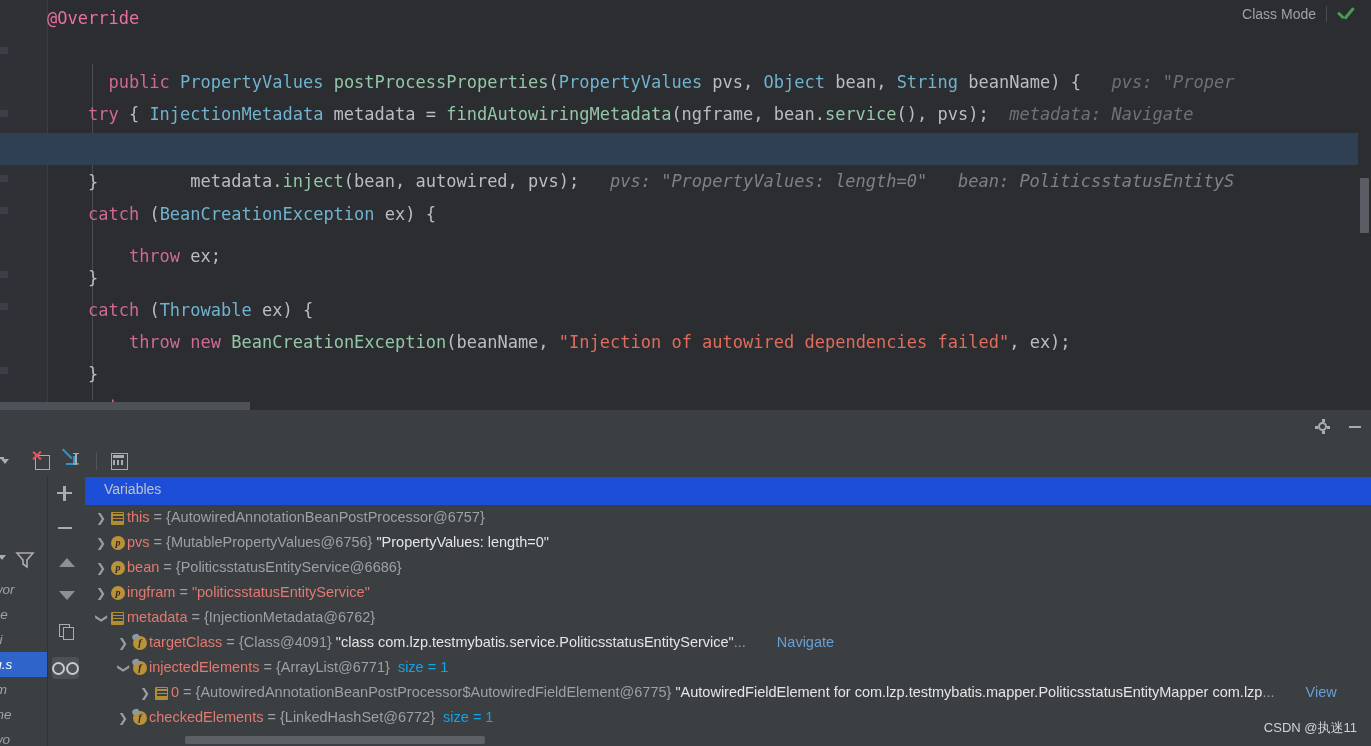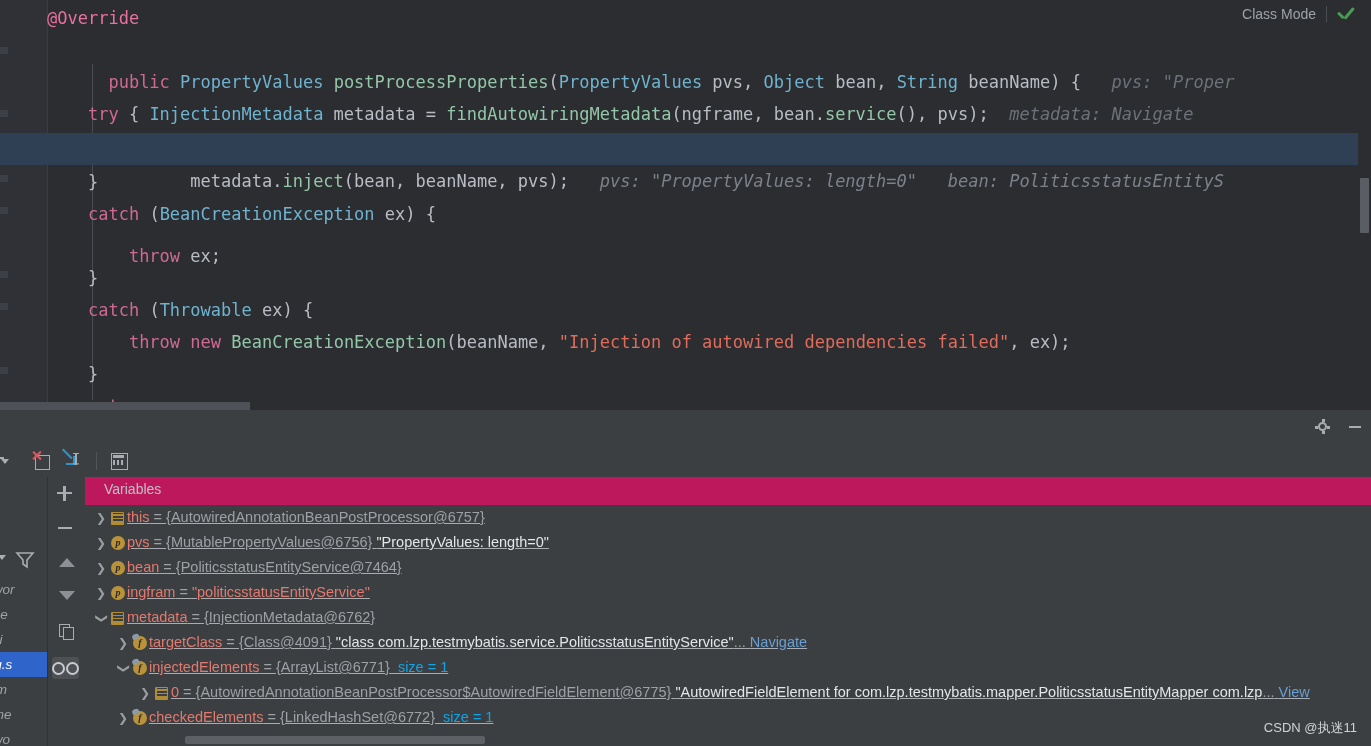--- a/index.html
+++ b/index.html
@@ -112,43 +112,43 @@
   .plus-h{position:absolute;left:3px;top:10px;width:15px;height:2.2px;background:#a9acb0;}
   .plus-v{position:absolute;left:9.4px;top:3.6px;width:2.2px;height:15px;background:#a9acb0;}
   .tri-up{width:0;height:0;border-left:8px solid transparent;border-right:8px solid transparent;border-bottom:9px solid #8d9095;}
   .tri-dn{width:0;height:0;border-left:8px solid transparent;border-right:8px solid transparent;border-top:9px solid #8d9095;}
   .copyic{position:relative;width:16px;height:16px;}
   .copyic i{position:absolute;border:1.6px solid #a9acb0;display:block;}
   .glasses{width:28px;height:22px;background:#4e5154;border-radius:3px;display:flex;align-items:center;justify-content:center;gap:1px;}
   .glasses b{width:9px;height:9px;border:2px solid #c8cbd0;border-radius:50%;display:block;}
 
   
-  .vars-tabbar{position:absolute;left:85px;top:67px;width:1286px;height:28px;background:#be185d;
+  .vars-tabbar{position:absolute;left:85px;top:67px;width:1286px;height:28px;background:#1d4ed8;
                border-bottom:1px solid #323232;}
   .vars-tab{position:absolute;left:19px;top:4px;font-size:14px;color:#bfc2c7;}
   .vars-body{position:absolute;left:85px;top:95px;width:1286px;height:241px;background:#3c3f41;overflow:hidden;}
 
-  .vrow{position:relative;height:25px;line-height:25px;font-size:14.5px;white-space:nowrap;color:#a9acb0;text-decoration:underline;}
+  .vrow{position:relative;height:25px;line-height:25px;font-size:14.5px;white-space:nowrap;color:#a9acb0;}
   .tw{display:inline-block;width:16px;text-align:center;color:#9a9da2;font-size:12px;vertical-align:middle;}
   .vicon{display:inline-block;width:18px;vertical-align:middle;position:relative;height:25px;}
   .ico-list{position:absolute;left:2px;top:6px;width:13px;height:13px;background:#b08c36;border-radius:1px;}
   .ico-list:after{content:"";position:absolute;left:1.5px;top:1.5px;right:1.5px;bottom:1.5px;
     background:repeating-linear-gradient(to bottom,#3c3f41 0 1.5px,transparent 1.5px 3.2px);}
   .ico-circ{position:absolute;left:2px;top:5px;width:14px;height:14px;border-radius:50%;
     background:#b9923a;color:#2b2b2b;font-size:10px;font-weight:bold;line-height:14px;text-align:center;
     font-family:"Liberation Serif",serif;}
   .ico-circ.fld:before{content:"";position:absolute;left:-1px;top:-2px;width:7px;height:5px;
     background:#8a9ba8;border-radius:50% 50% 0 0;transform:rotate(-25deg);}
   .vname{color:#e3796f;}
   .veq{color:#9da0a5;}
   .vtype{color:#9da0a5;}
   .vstr{color:#e3e5e8;}
   .vstr-red{color:#e3796f;}
   .vsize{color:#0ea5e9;}
-  .vlink{color:#689fd4;}
+  .vlink{color:#689fd4;margin-left:27px;}
   .vellipsis{color:#9da0a5;}
   .indent1{display:inline-block;width:22px;}
   .indent2{display:inline-block;width:44px;}
 
   .vars-hscroll{position:absolute;left:100px;bottom:2px;width:300px;height:8px;background:#5d6064;border-radius:2px;}
 
   
   .watermark{position:absolute;right:14px;bottom:9px;font-size:13px;color:#cfd2d6;}
 </style>
 </head>
@@ -177,21 +177,21 @@
       <span class="k">public</span><span class="p"> </span><span class="t">PropertyValues</span><span class="p"> </span><span class="m">postProcessProperties</span><span class="p">(</span><span class="t">PropertyValues</span><span class="p"> pvs, </span><span class="t">Object</span><span class="p"> bean, </span><span class="t">String</span><span class="p"> beanName) {</span><span class="hint">   </span><span class="hint">pvs: "Proper</span>
     </div>
 
     <div class="cl" style="top:66px">
       <span class="p">    </span><span class="t">InjectionMetadata</span><span class="p"> metadata = </span><span class="m">findAutowiringMetadata</span><span class="p">(ngframe, bean.</span><span class="m">service</span><span class="p">(), pvs);</span><span class="hint">  </span><span class="hint">metadata: Navigate</span>
     </div>
 
     <div class="cl" style="top:98px"><span class="p">    </span><span class="k">try</span><span class="p"> {</span></div>
 
     <div class="cl" style="top:133px">
-      <span class="p">        metadata.</span><span class="m">inject</span><span class="p">(bean, beanName, pvs);</span><span class="hintv">   </span><span class="hintv">pvs: "PropertyValues: length=0"</span><span class="hintv">   </span><span class="hintv">bean: PoliticsstatusEntityS</span>
+      <span class="p">        metadata.</span><span class="m">inject</span><span class="p">(bean, autowired, pvs);</span><span class="hintv">   </span><span class="hintv">pvs: "PropertyValues: length=0"</span><span class="hintv">   </span><span class="hintv">bean: PoliticsstatusEntityS</span>
     </div>
 
     <div class="cl" style="top:166px"><span class="p">    }</span></div>
 
     <div class="cl" style="top:198px"><span class="p">    </span><span class="k">catch</span><span class="p"> (</span><span class="t">BeanCreationException</span><span class="p"> ex) {</span></div>
 
     <div class="cl" style="top:240px"><span class="p">        </span><span class="k">throw</span><span class="p"> ex;</span></div>
 
     <div class="cl" style="top:262px"><span class="p">    }</span></div>
 
@@ -324,21 +324,21 @@
 
     <div class="vrow" style="padding-left:8px">
       <span class="tw">❯</span><span class="vicon"><i class="ico-list"></i></span><span class="vname">this</span><span class="veq"> = </span><span class="vtype">{AutowiredAnnotationBeanPostProcessor@6757}</span>
     </div>
 
     <div class="vrow" style="padding-left:8px">
       <span class="tw">❯</span><span class="vicon"><i class="ico-circ">p</i></span><span class="vname">pvs</span><span class="veq"> = </span><span class="vtype">{MutablePropertyValues@6756}</span><span>&nbsp;</span><span class="vstr">"PropertyValues: length=0"</span>
     </div>
 
     <div class="vrow" style="padding-left:8px">
-      <span class="tw">❯</span><span class="vicon"><i class="ico-circ">p</i></span><span class="vname">bean</span><span class="veq"> = </span><span class="vtype">{PoliticsstatusEntityService@7464}</span>
+      <span class="tw">❯</span><span class="vicon"><i class="ico-circ">p</i></span><span class="vname">bean</span><span class="veq"> = </span><span class="vtype">{PoliticsstatusEntityService@6686}</span>
     </div>
 
     <div class="vrow" style="padding-left:8px">
       <span class="tw">❯</span><span class="vicon"><i class="ico-circ">p</i></span><span class="vname">ingfram</span><span class="veq"> = </span><span class="vstr-red">"politicsstatusEntityService"</span>
     </div>
 
     <div class="vrow" style="padding-left:8px">
       <span class="tw" style="display: inline-block; transform: rotate(90deg);">❯</span><span class="vicon"><i class="ico-list"></i></span><span class="vname">metadata</span><span class="veq"> = </span><span class="vtype">{InjectionMetadata@6762}</span>
     </div>
 

